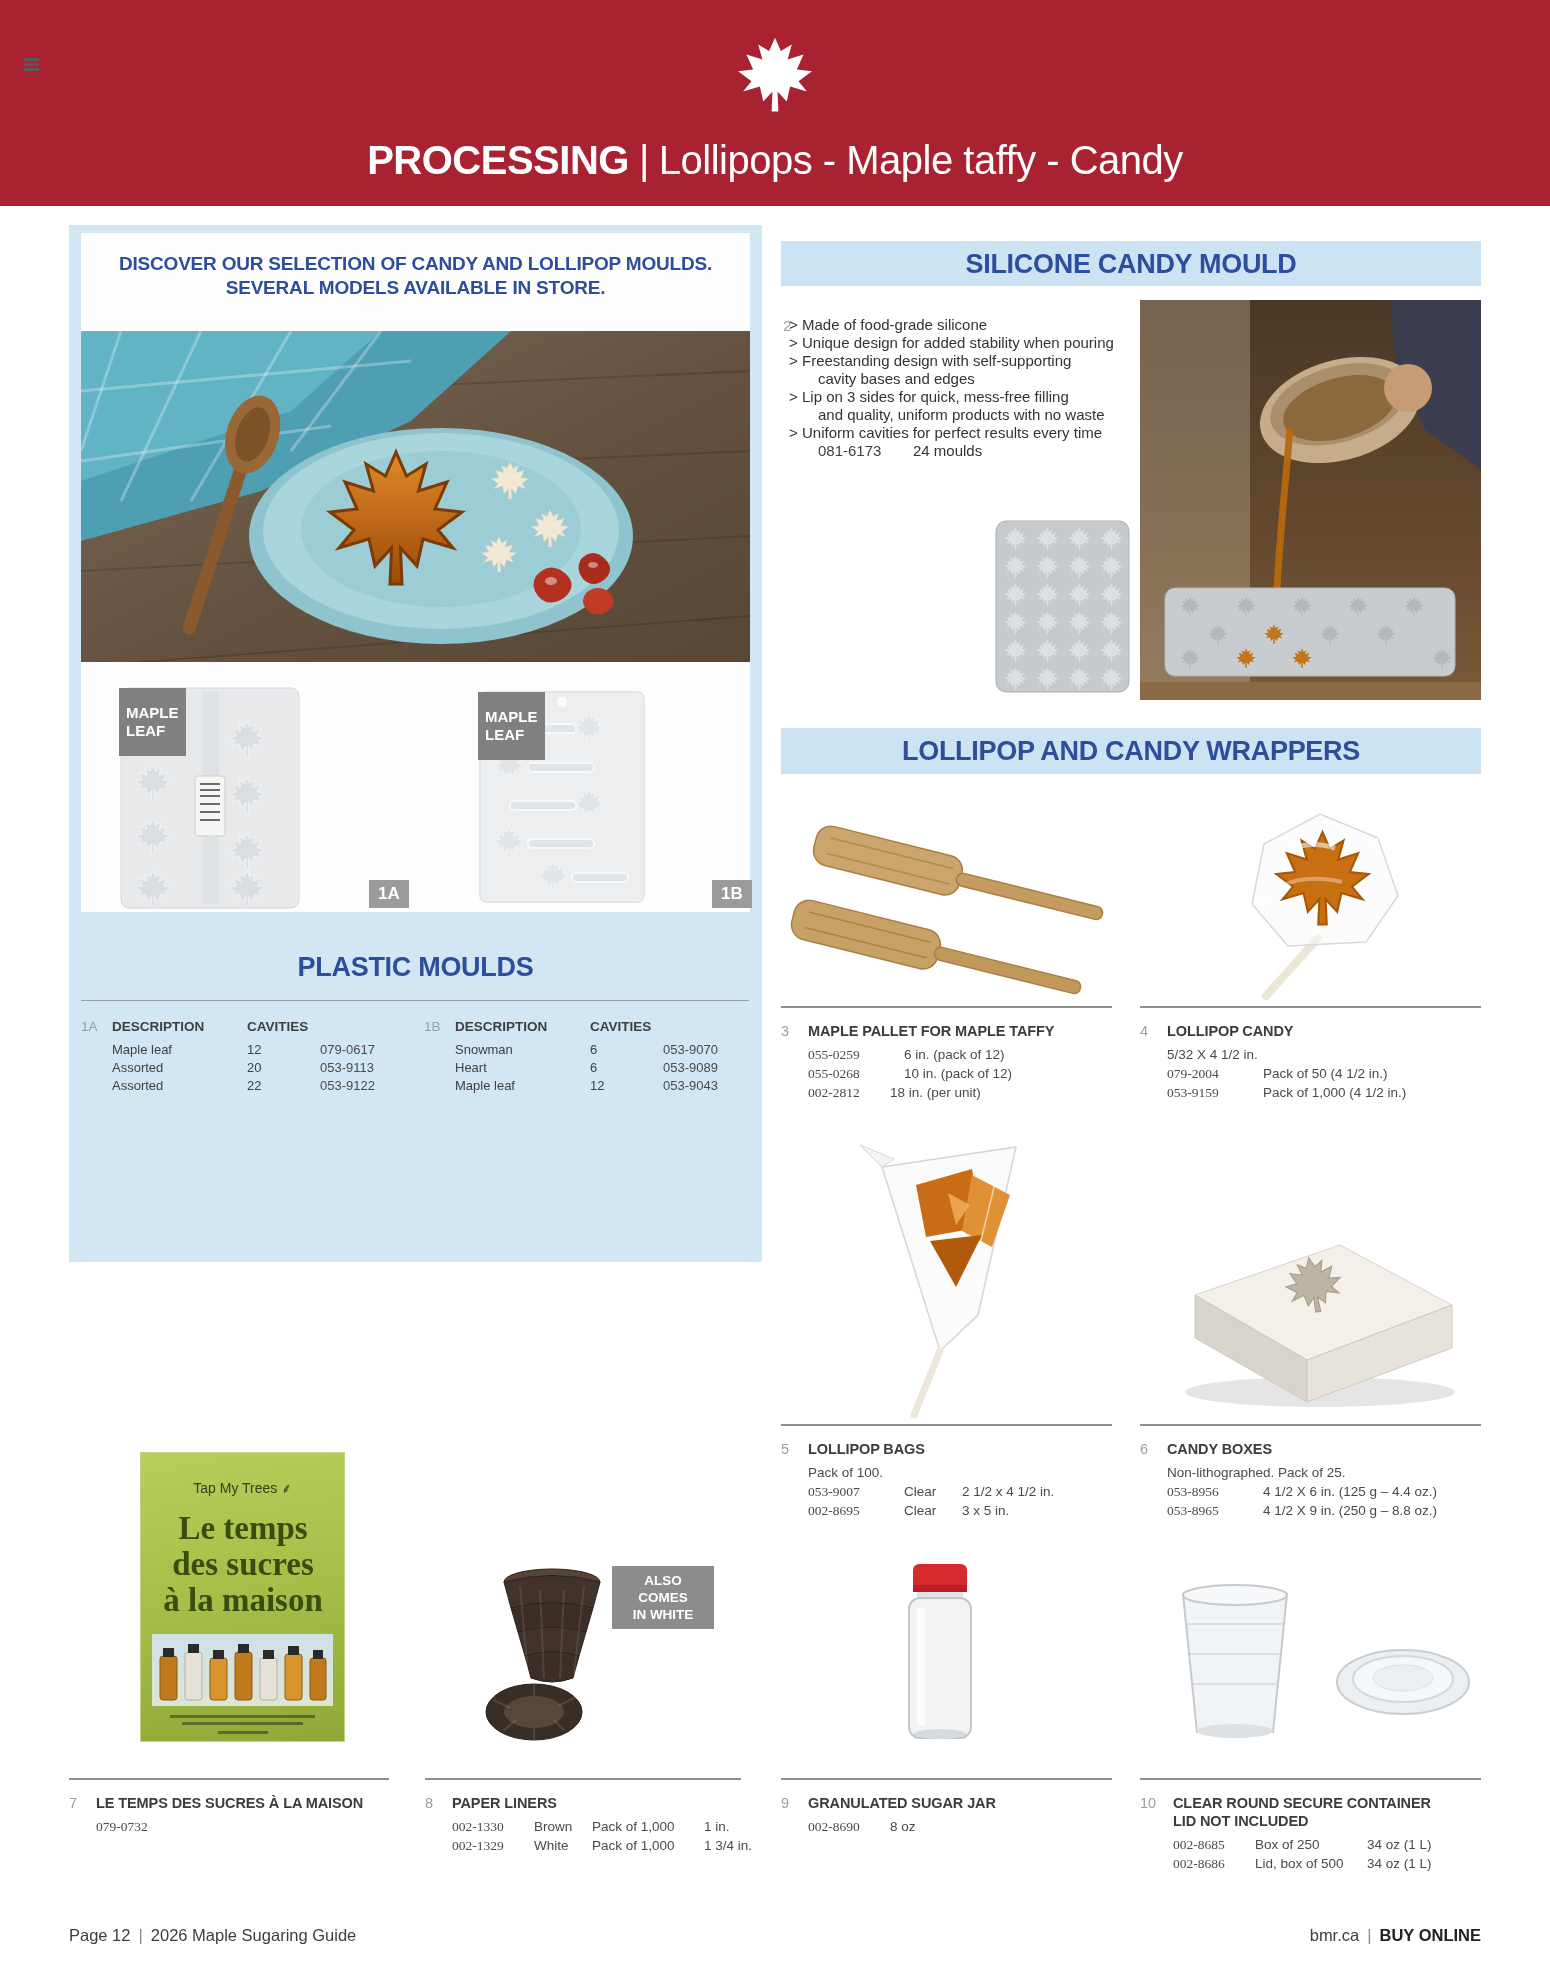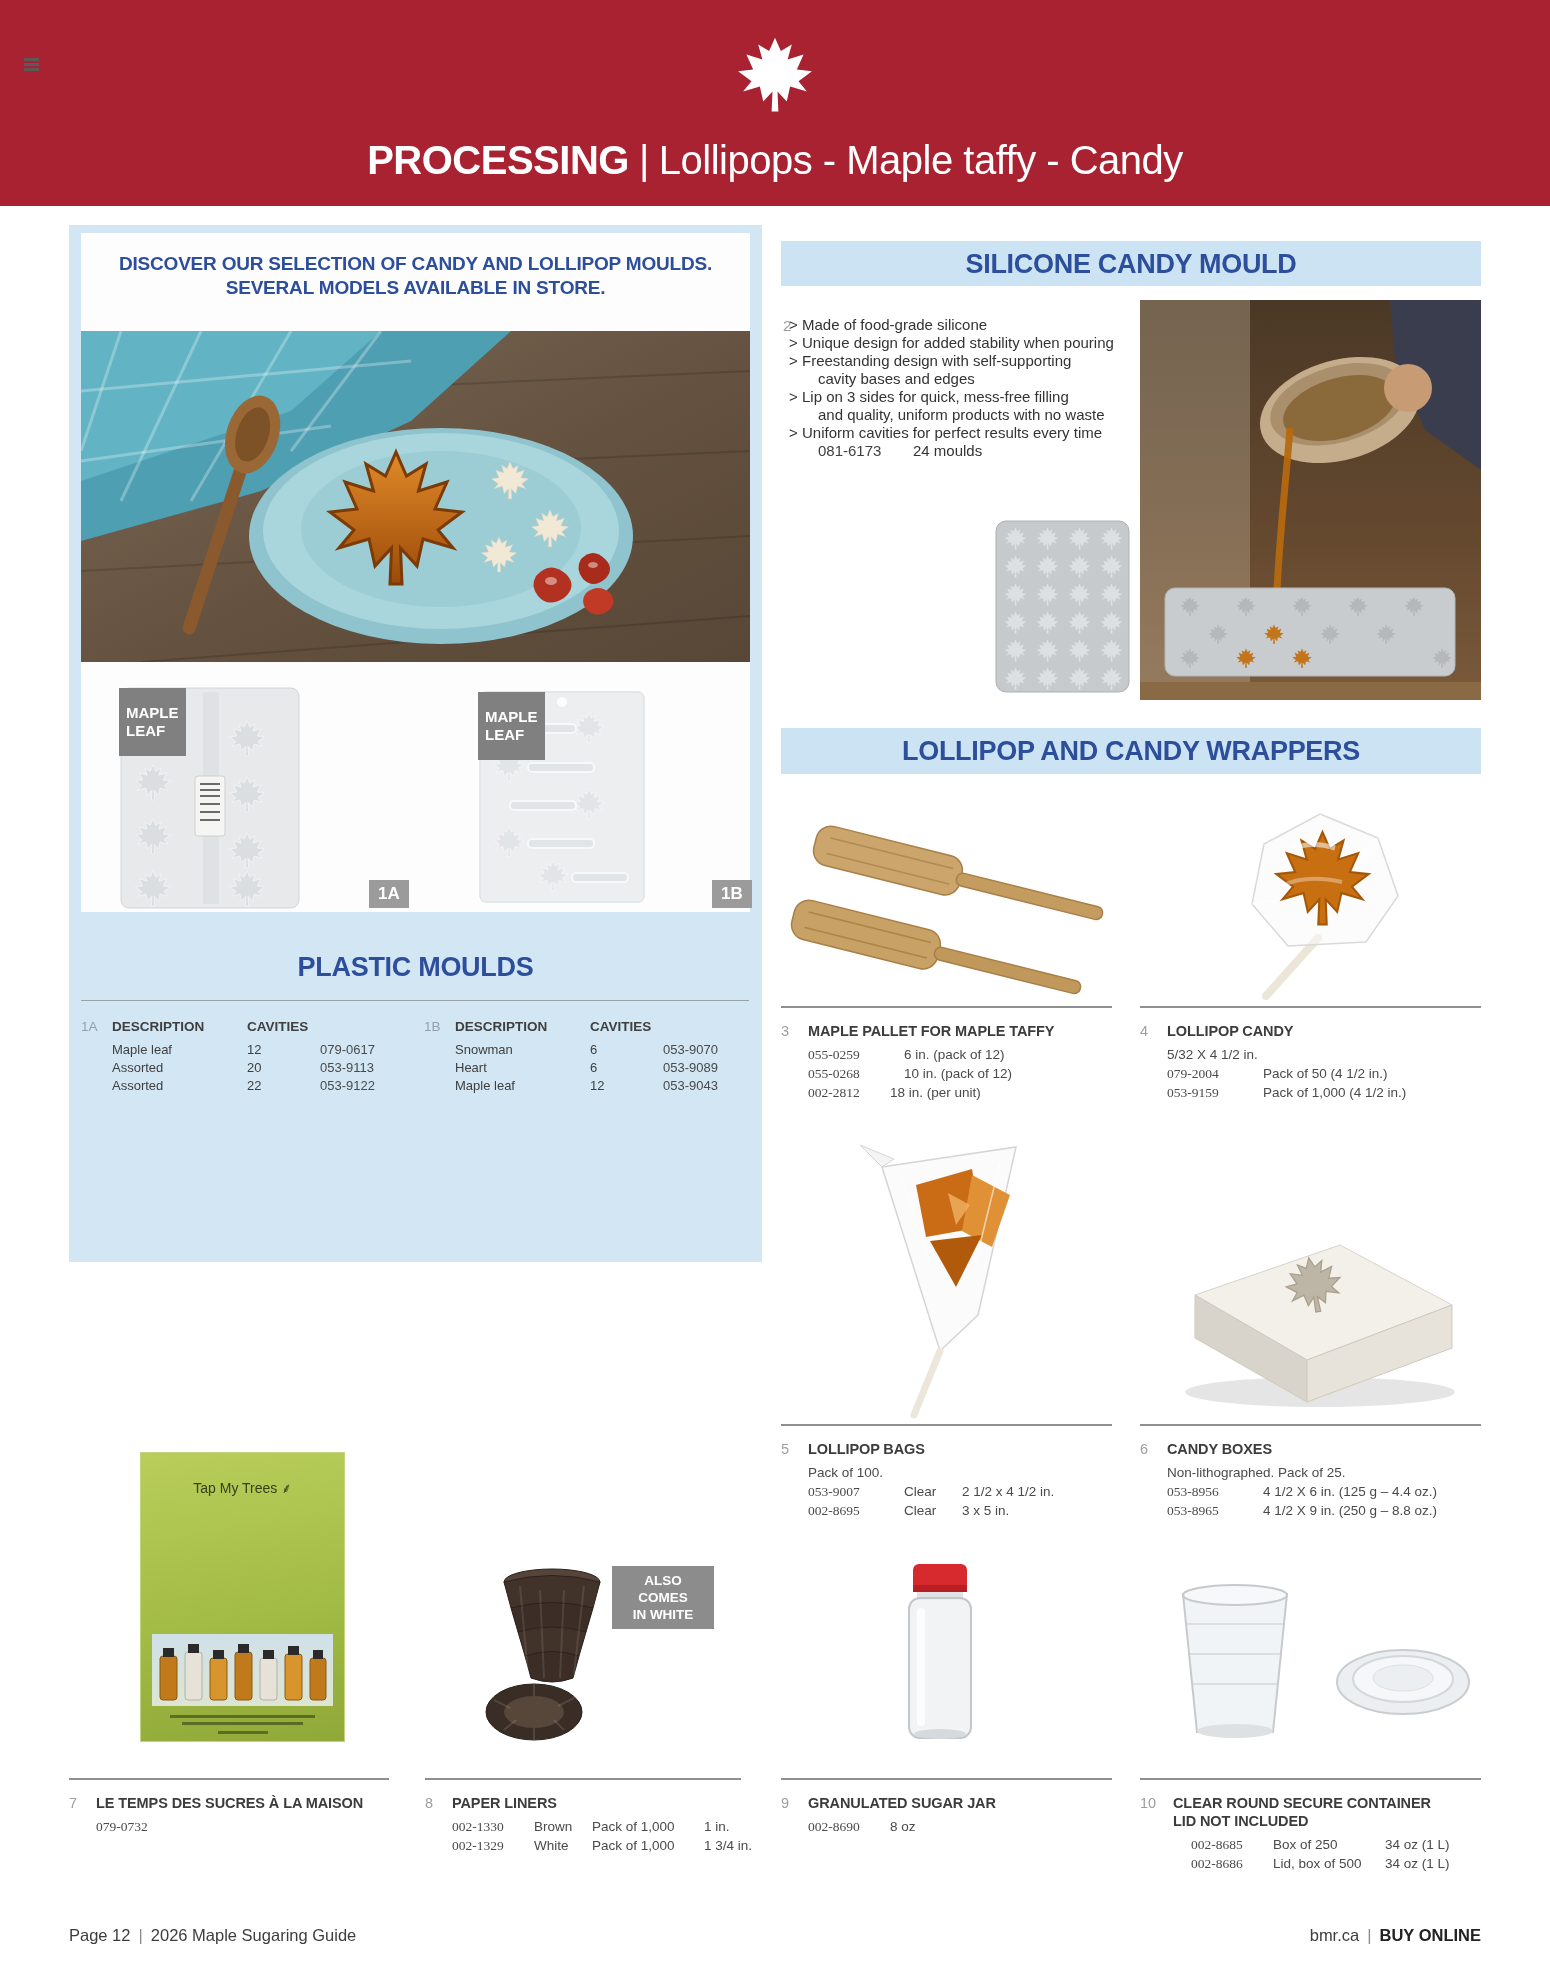--- a/index.html
+++ b/index.html
@@ -430,20 +430,25 @@
       </div>
     <div style="margin-left:27px">
       <div class="note">Non-lithographed. Pack of 25.</div>
       <div class="prow"><span class="code" style="width:96px">053-8956</span><span>4 1/2 X 6 in. (125 g – 4.4 oz.)</span></div>
       <div class="prow"><span class="code" style="width:96px">053-8965</span><span>4 1/2 X 9 in. (250 g – 8.8 oz.)</span></div>
     </div>
   </div>
 
   <div class="abs book" style="left:140px;top:1452px;width:205px;height:290px">
     <div class="brand"><span>Tap My Trees</span> <span style="color:#2f3a16">⸙</span></div>
+    <div class="t1">
+      <div>Le temps</div>
+      <div>des sucres</div>
+      <div>à la maison</div>
+    </div>
     <svg style="position:absolute;left:12px;top:182px" width="181" height="72" viewBox="0 0 181 72">
       <defs>
           <linearGradient id="gStrip" x1="0" y1="0" x2="0" y2="1">
             <stop offset="0" stop-color="#cfe0e8"></stop>
             <stop offset="1" stop-color="#dde5d2"></stop>
           </linearGradient>
         </defs>
       <rect width="181" height="72" fill="url(#gStrip)"></rect>
       <g>
         <rect x="8" y="22" width="17" height="44" rx="3" fill="#c07a1b" stroke="#8a5a12"></rect>
@@ -563,21 +568,21 @@
   </div>
 
   <div class="abs prod" style="left:1140px;top:1794px;width:341px">
     <div class="ptitle">
         <span class="pno" style="width:33px;flex:0 0 33px">10</span>
       <span class="pname">
         <div>CLEAR ROUND SECURE CONTAINER</div>
         <div>LID NOT INCLUDED</div>
       </span>
     </div>
-    <div style="margin-left:51px">
+    <div style="margin-left:33px">
       <div class="prow"><span class="code">002-8685</span><span class="w105">Box of 250</span><span>34 oz (1 L)</span></div>
       <div class="prow"><span class="code">002-8686</span><span class="w105">Lid, box of 500</span><span>34 oz (1 L)</span></div>
     </div>
   </div>
 
   <div class="abs foot">
     <span>Page 12</span><span class="sep">|</span><span>2026 Maple Sugaring Guide</span>
     <span class="r">
       <span>bmr.ca</span><span class="sep">|</span><span class="cta">BUY ONLINE</span>
     </span>

